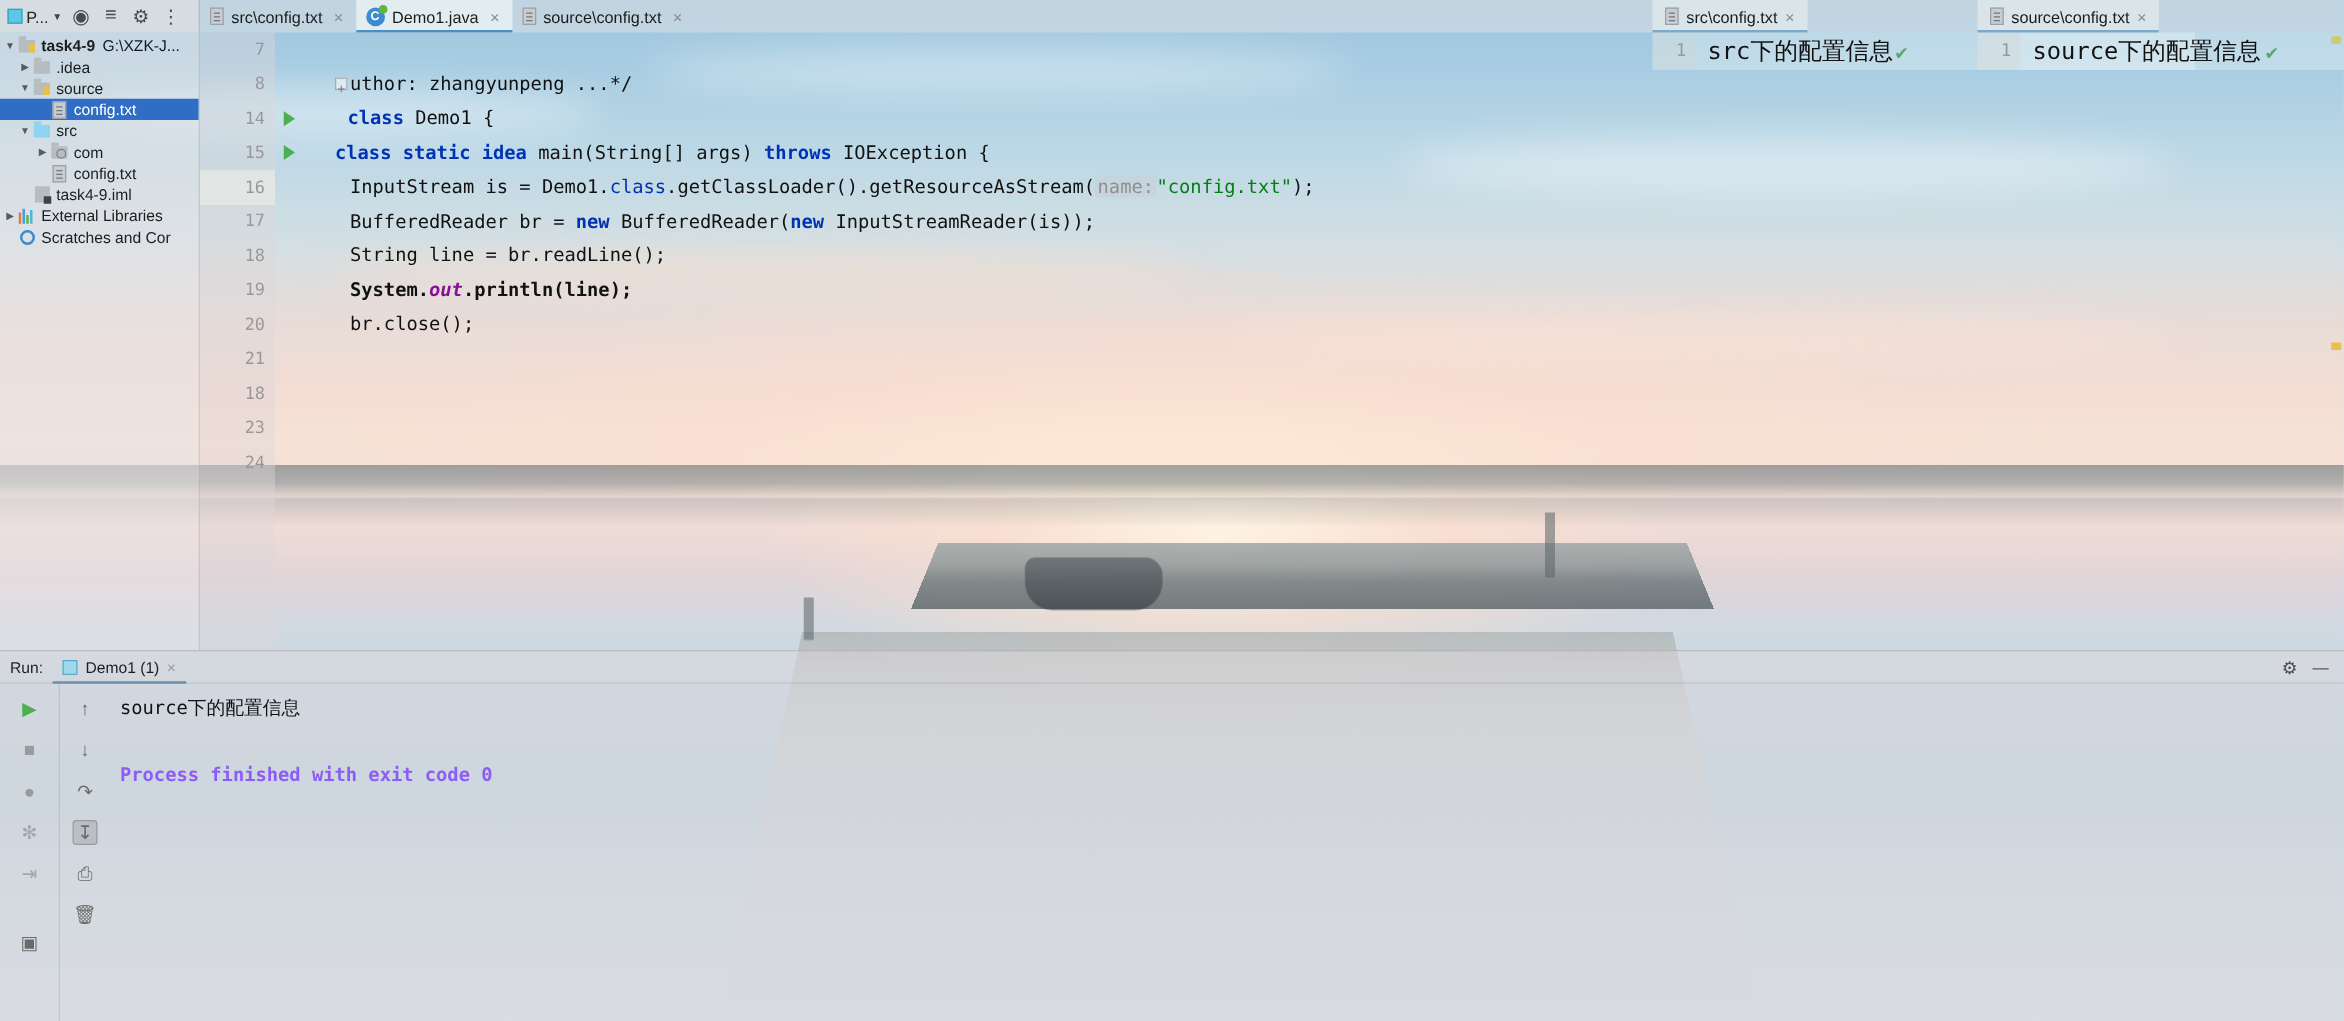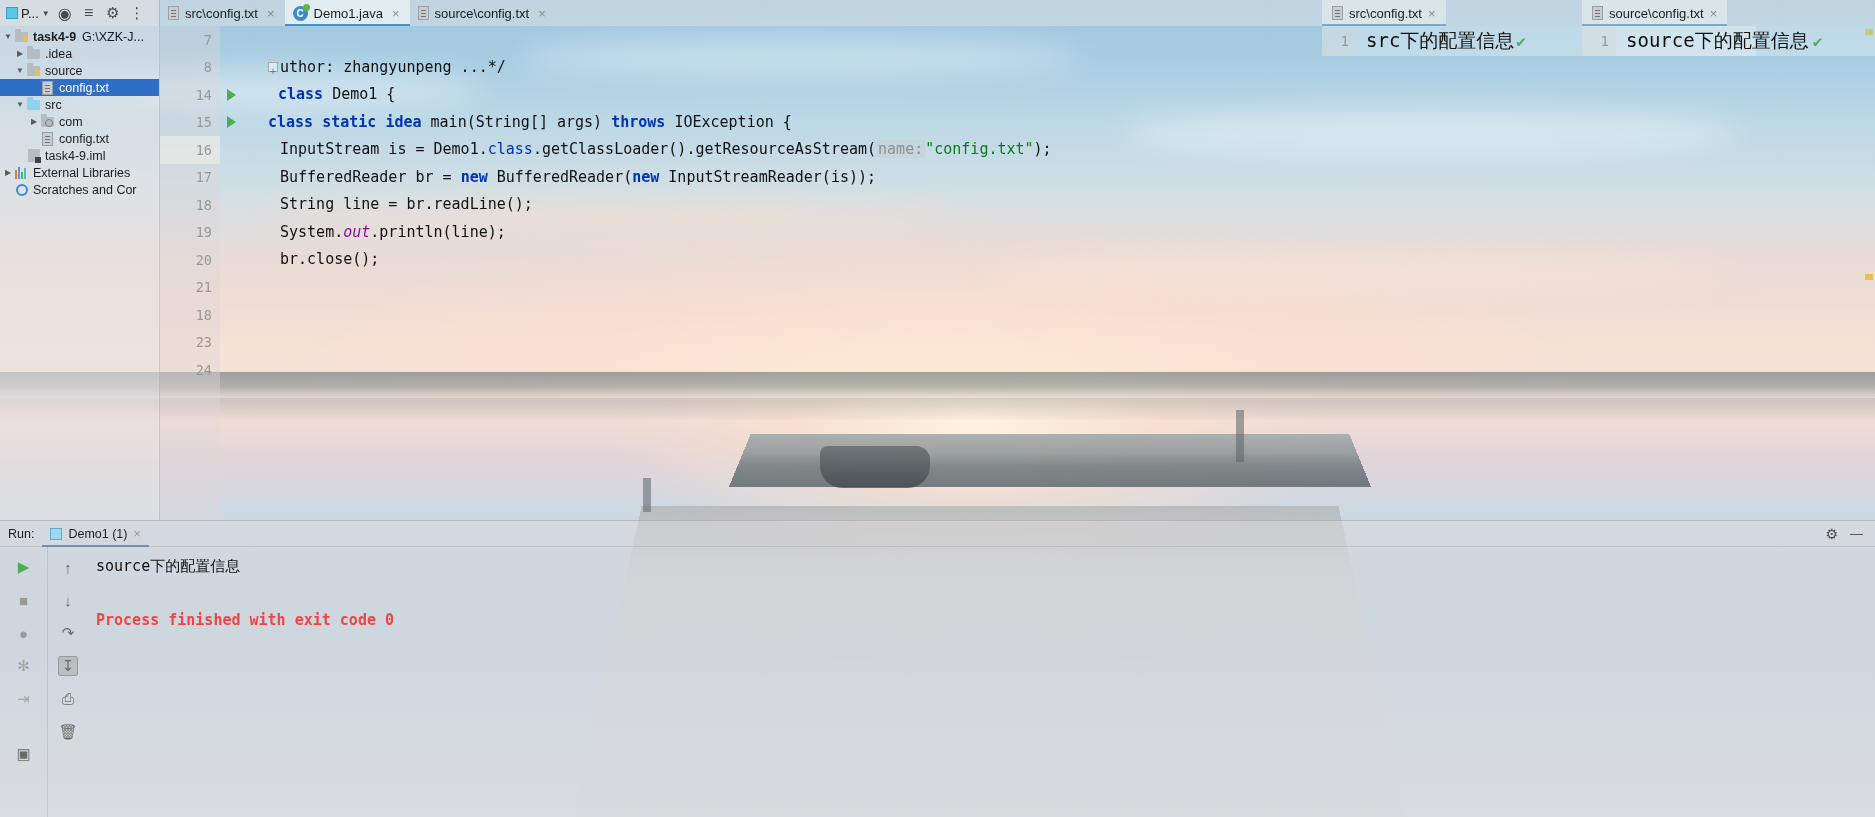--- a/index.html
+++ b/index.html
@@ -250,21 +250,21 @@
   .rt.active { background: rgba(160,160,160,.45); border:1px solid rgba(130,130,130,.6); border-radius:3px; }
 
   #console {
     position:absolute; left:88px; top:26px; right:0; bottom:0;
     font-family:"DejaVu Sans Mono", monospace; font-size:15px;
     padding-top:6px; overflow:hidden; white-space:nowrap;
   }
   .coutline { height:27px; line-height:27px; padding-left:8px; }
   .cmd { color:#1a1aa6; }
   .out { color:#111; }
-  .fin { color:#ef4444; font-weight:bold; }
+  .fin { color:#8b5cf6; font-weight:bold; }
 </style>
 </head>
 <body>
 
 <div id="bg">
   <div id="bg-sky"></div>
   <div class="cloud" style="left:60px;  top:70px;  width:420px; height:40px;"></div>
   <div class="cloud" style="left:520px; top:40px;  width:560px; height:34px;"></div>
   <div class="cloud" style="left:1120px;top:110px; width:620px; height:46px;"></div>
   <div class="cloud" style="left:260px; top:200px; width:700px; height:36px; background:rgba(255,224,206,0.42);"></div>
@@ -434,21 +434,21 @@
   </div>
 
   <div id="code">
     <div class="cline"><span></span></div>
     <div class="cline"><span class="docfold"></span><span class="doc">uthor: zhangyunpeng ...*/</span></div>
     <div class="cline" style="padding-left:18px;"><span class="kw">class</span><span> Demo1 {</span></div>
     <div class="cline"><span class="kw">class</span><span class="kw"> static</span><span class="kw"> idea</span><span> main(String[] args) </span><span class="kw">throws</span><span> IOException {</span></div>
     <div class="cline" style="padding-left:20px;"><span>InputStream is = Demo1.</span><span class="kw2">class</span><span>.getClassLoader().getResourceAsStream(</span><span class="hint">name:</span><span class="str">"config.txt"</span><span>);</span></div>
     <div class="cline" style="padding-left:20px;"><span>BufferedReader br = </span><span class="kw">new</span><span> BufferedReader(</span><span class="kw">new</span><span> InputStreamReader(is));</span></div>
     <div class="cline" style="padding-left:20px;"><span>String line = br.readLine();</span></div>
-    <div class="cline" style="padding-left:20px;"><span>System.</span><span class="fld">out</span><span>.println(line);</span></div>
+    <div class="cline" style="padding-left:20px;font-weight:bold;"><span>System.</span><span class="fld">out</span><span>.println(line);</span></div>
     <div class="cline" style="padding-left:20px;"><span>br.close();</span></div>
     <div class="cline"><span></span></div>
     <div class="cline"><span></span></div>
     <div class="cline"><span></span></div>
   </div>
 
   <div id="markstrip">
     <div class="mark" style="top:3px;  background:#bbb22e;"></div>
     <div class="mark" style="top:248px; background:#e8c04a;"></div>
   </div>

